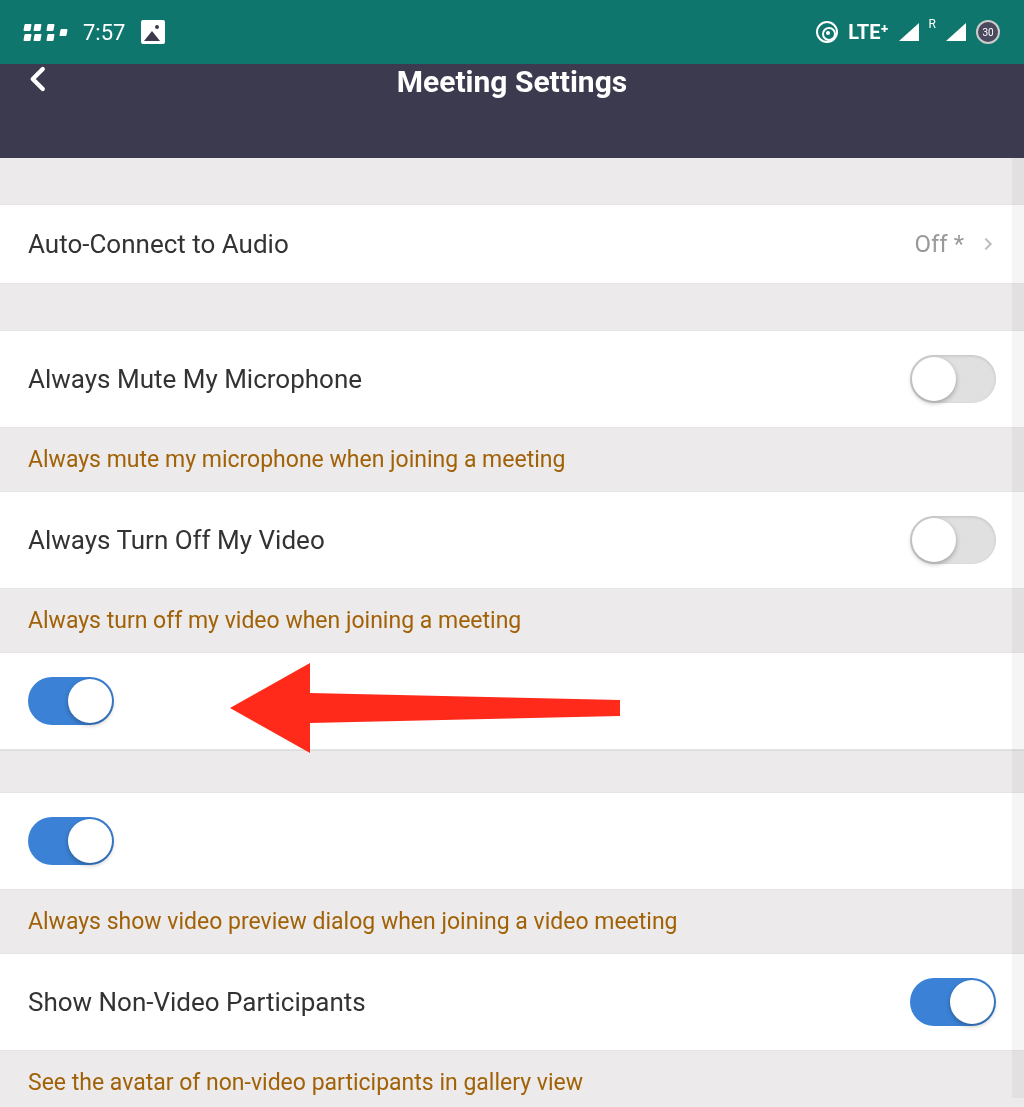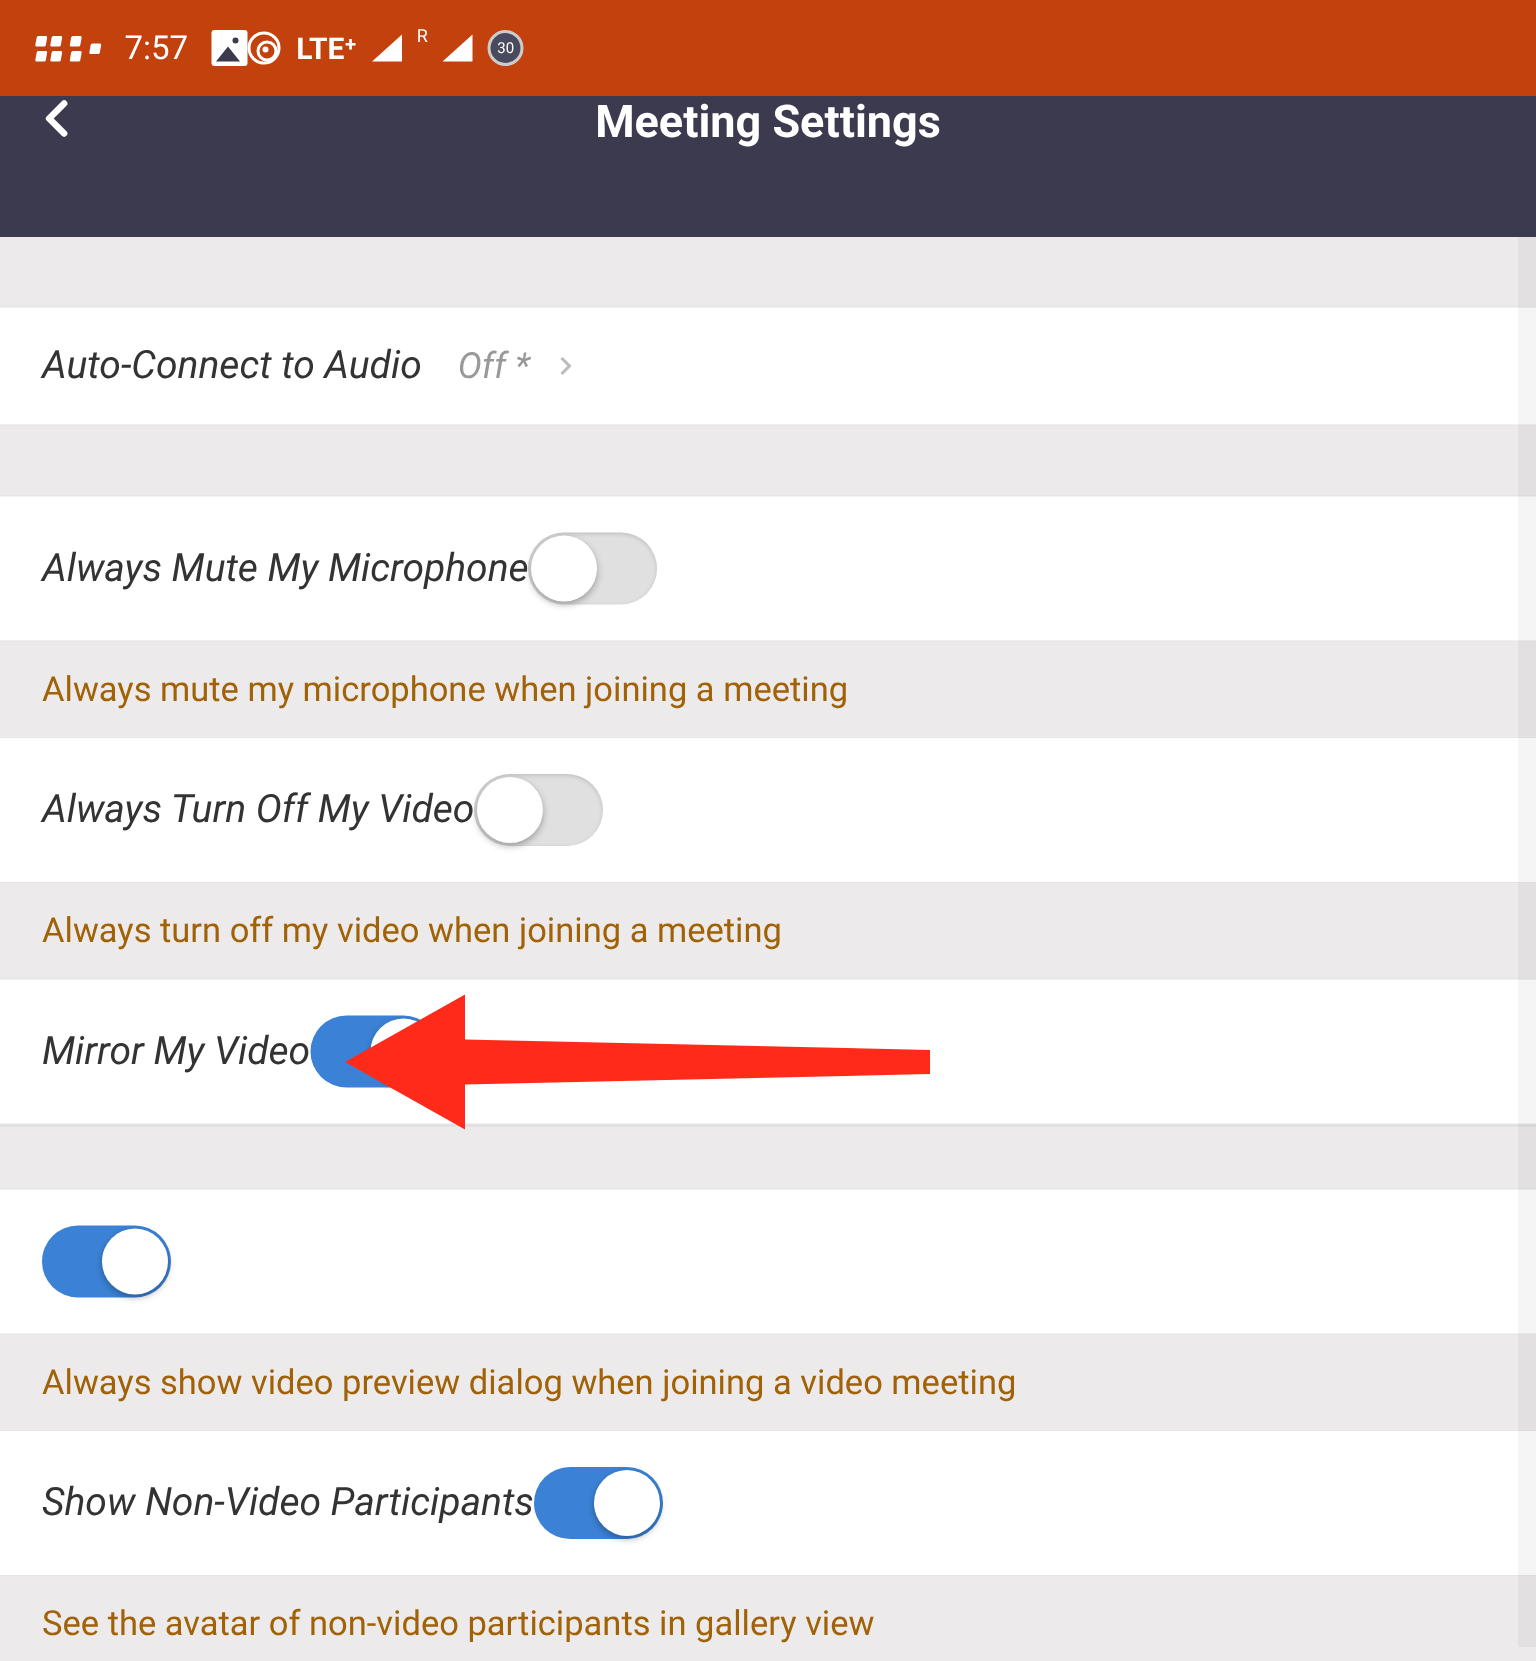--- a/index.html
+++ b/index.html
@@ -5,26 +5,26 @@
     * { margin: 0; padding: 0; box-sizing: border-box; }
     body {
       font-family: -apple-system, BlinkMacSystemFont, "Segoe UI", Roboto, Helvetica, Arial, sans-serif;
       width: 1024px;
       height: 1107px;
       background: #f0f0f0;
       overflow: hidden;
       position: relative;
     }
     .status-bar {
-      background: #c2410c;
+      background: #0f766e;
       color: #fff;
       height: 64px;
       display: flex;
       align-items: center;
-      justify-content: flex-start;
+      justify-content: space-between;
       padding: 0 24px;
     }
     .status-left {
       display: flex;
       align-items: center;
       gap: 16px;
     }
     .blackberry-icon {
       display: flex;
       gap: 2px;
@@ -142,24 +142,23 @@
       height: calc(1107px - 64px - 94px);
       overflow-y: auto;
     }
     .spacer { height: 46px; background: #eceaea; }
     .spacer-sm { height: 42px; background: #eceaea; border-top: 1px solid #ddd; }
     .row {
       background: #fff;
       padding: 24px 28px;
       display: flex;
       align-items: center;
-      justify-content: flex-start;
+      justify-content: space-between;
       border-top: 1px solid #e5e5e5;
       border-bottom: 1px solid #e5e5e5;
-      font-style: italic;
     }
     .row-label {
       font-size: 26px;
       color: #333;
       font-weight: 400;
     }
     .row-right {
       display: flex;
       align-items: center;
       gap: 16px;
@@ -297,21 +296,20 @@
 
   <div class="row">
     <span class="row-label">Always Turn Off My Video</span>
     <div class="toggle toggle-off">
         <div class="toggle-knob"></div>
       </div>
   </div>
   <div class="desc">Always turn off my video when joining a meeting</div>
 
   <div class="row">
-    <span class="row-label">Mirror My Video</span>
     <div class="toggle toggle-on">
         <div class="toggle-knob"></div>
       </div>
   </div>
 
   <div class="spacer-sm"></div>
 
   <div class="row">
     <div class="toggle toggle-on">
         <div class="toggle-knob"></div>

